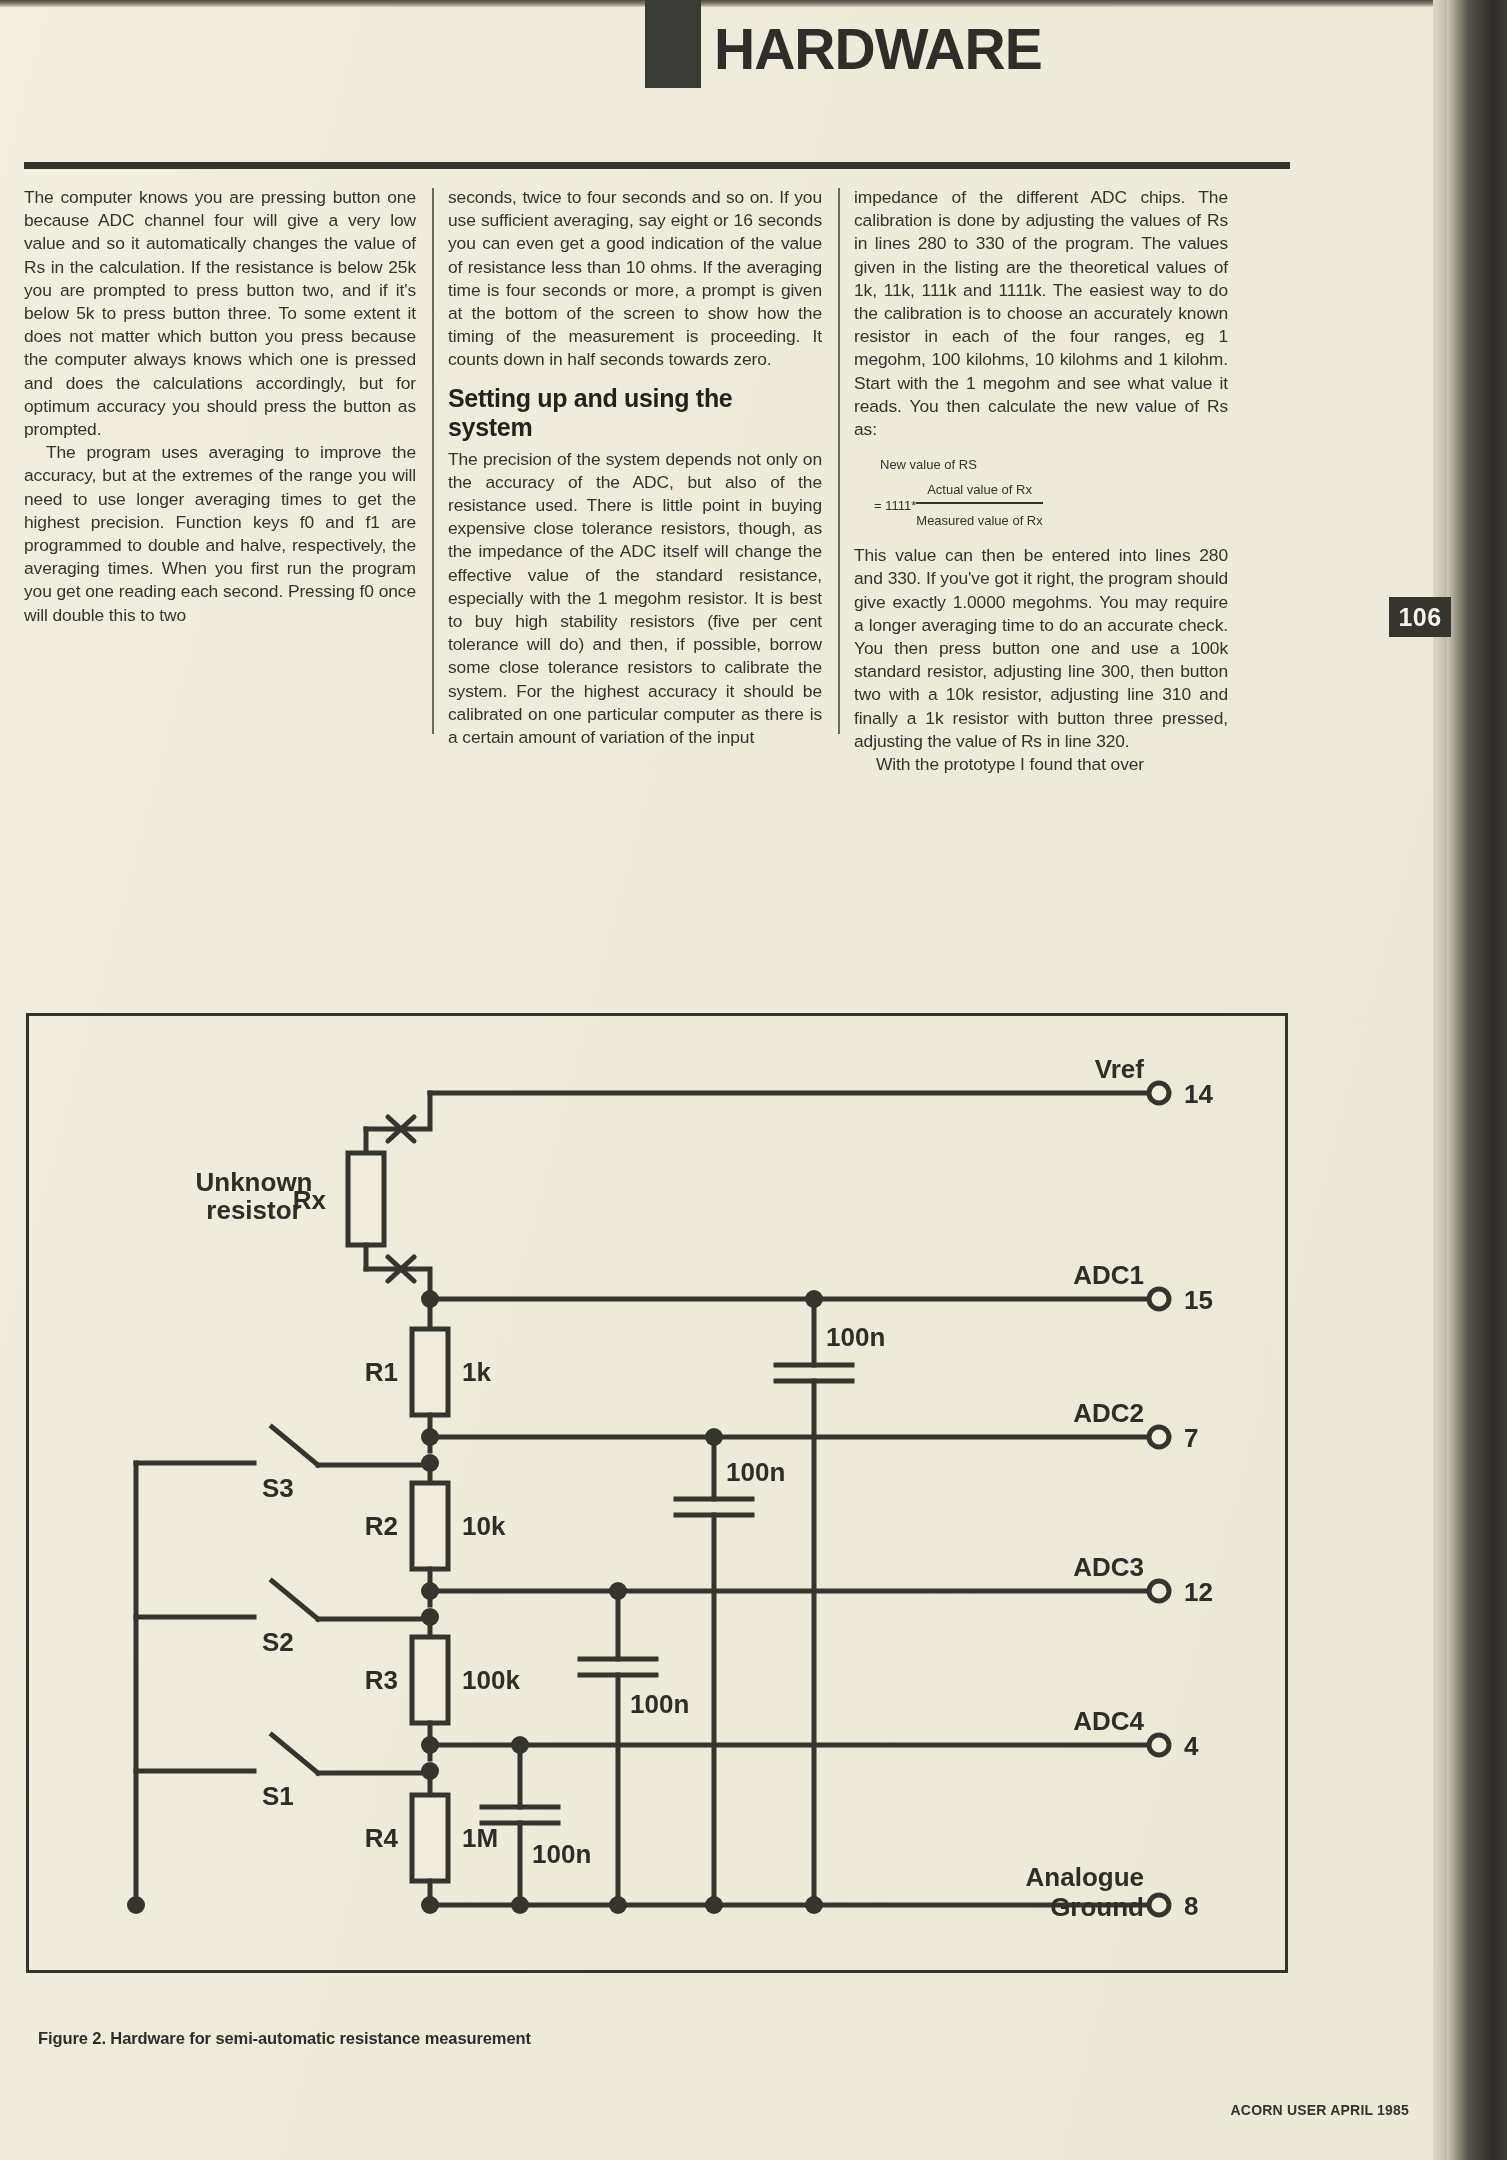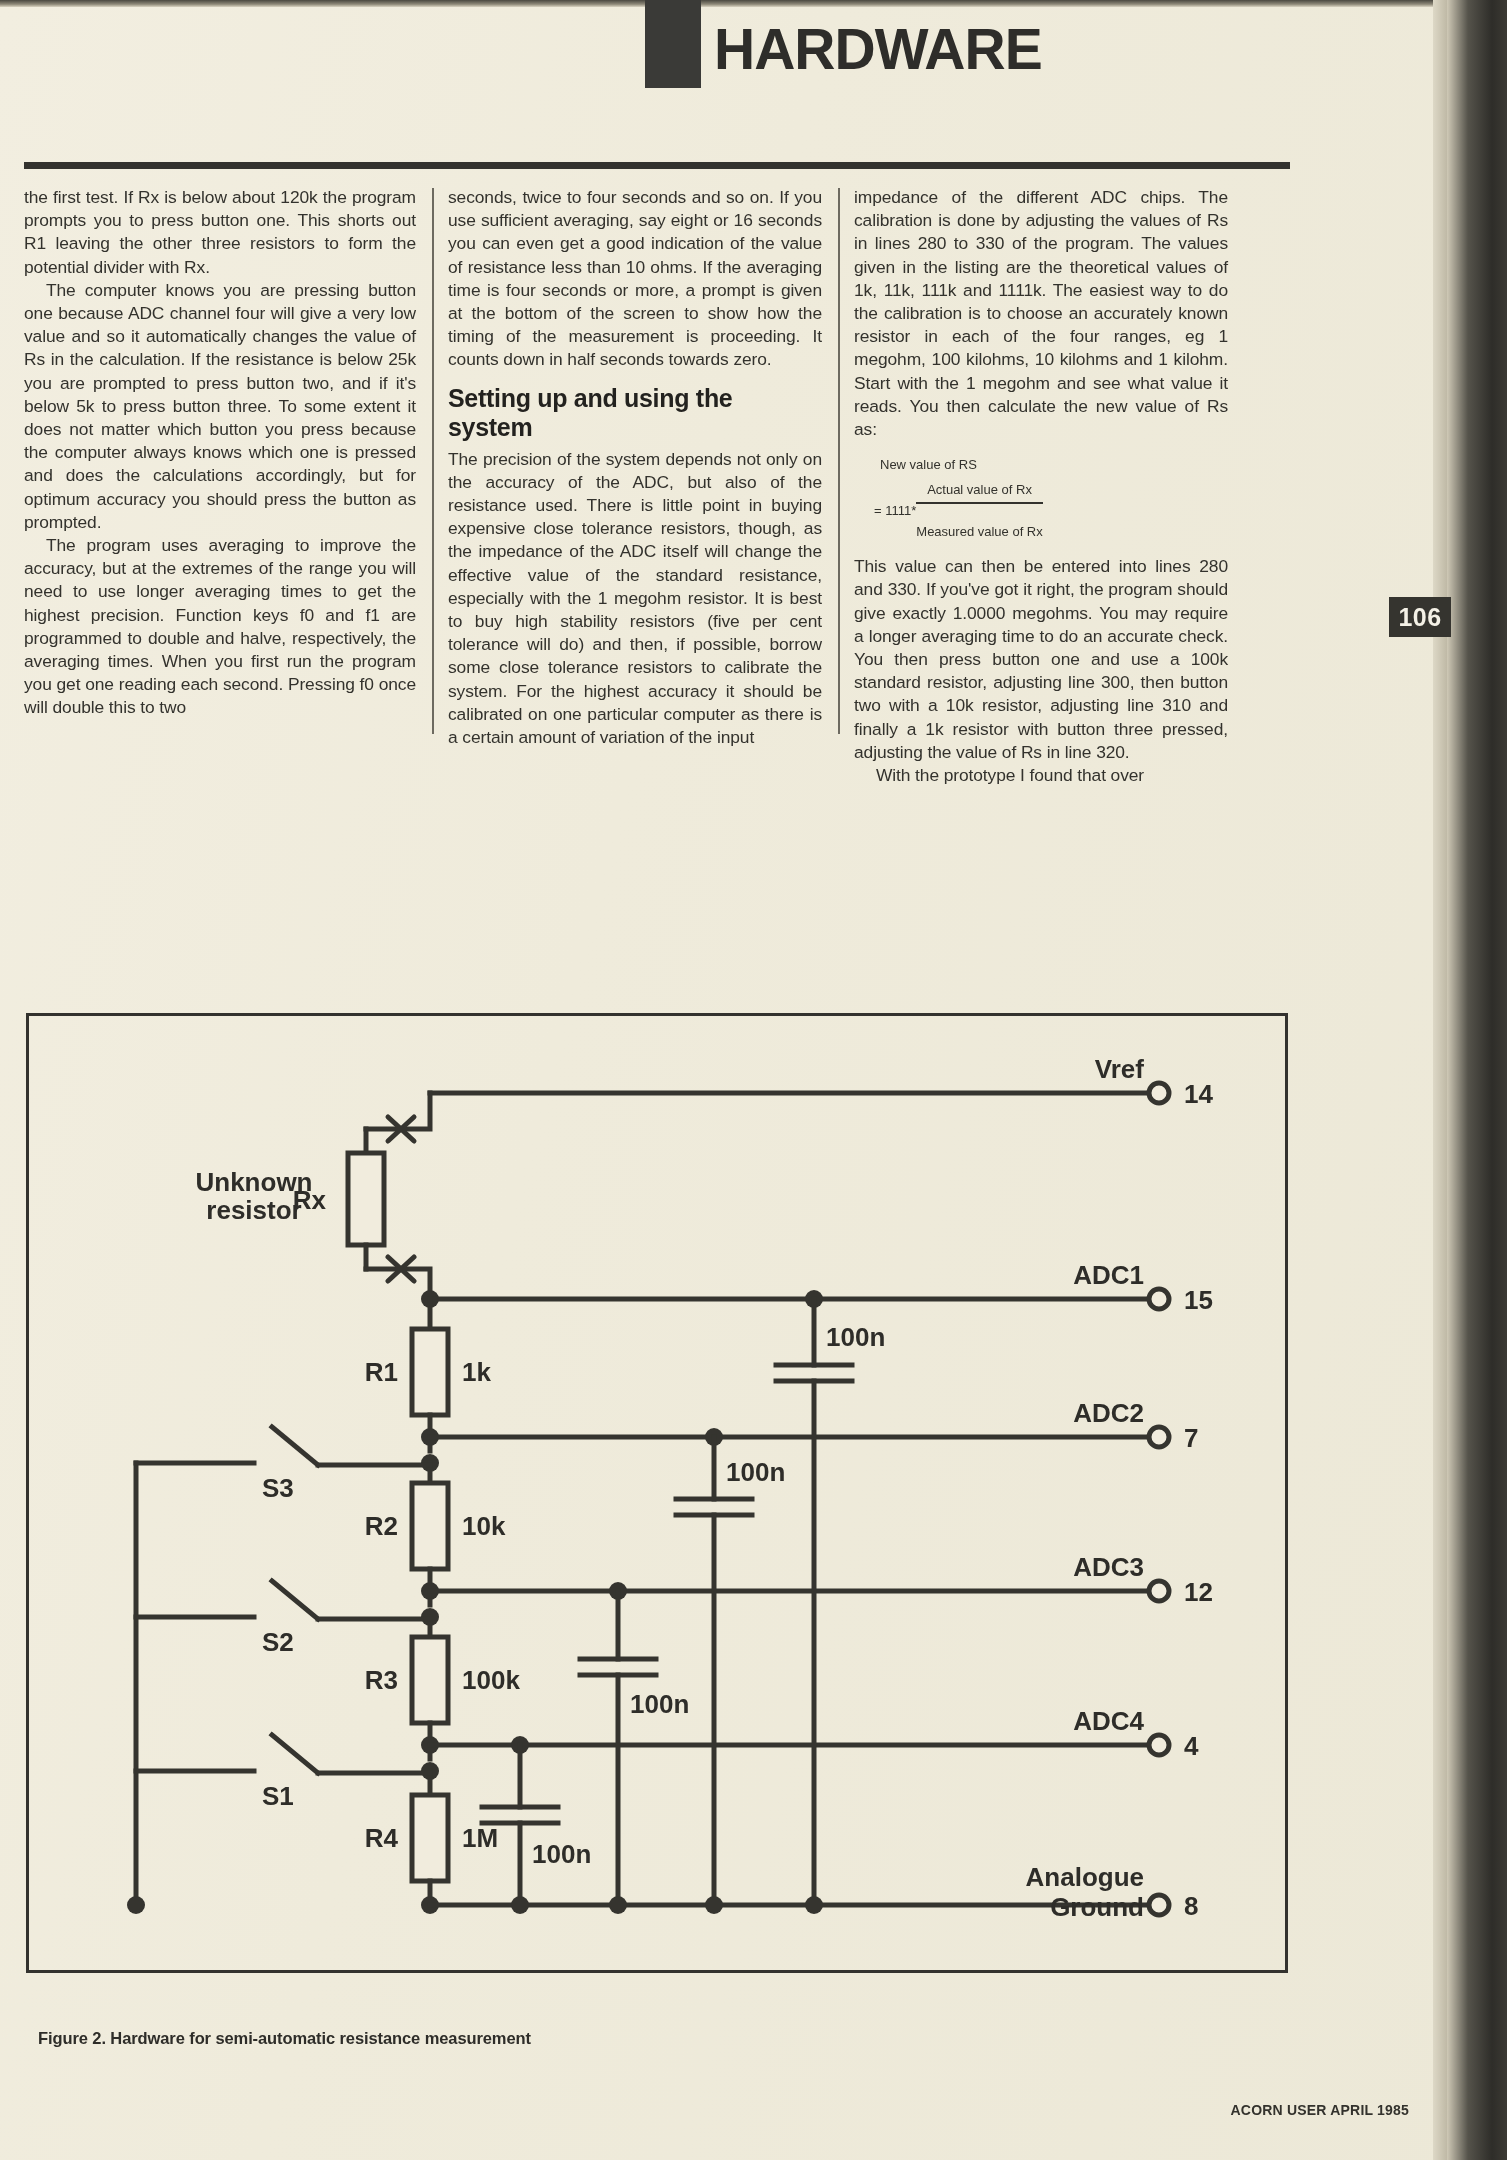--- a/index.html
+++ b/index.html
@@ -121,21 +121,21 @@
   .formula .eq { margin-left: 20px; white-space: nowrap; }
   .formula .frac {
     display: inline-block;
     text-align: center;
   }
   .formula .num {
     border-bottom: 2px solid #33322d;
     padding: 0 2px 1px 2px;
     display: block;
   }
-  .formula .den { display: block; padding-top: 16px; }
+  .formula .den { display: block; padding-top: 5px; }
 
   
   #page-number {
     position: absolute;
     right: 56px; top: 597px;
     width: 62px; height: 40px;
     background: #35342f;
     color: #f4f1e6;
     font-size: 25px;
     font-weight: bold;
@@ -202,21 +202,20 @@
     <div id="mast-title">HARDWARE</div>
   </div>
 
   <div class="hrule-thick" id="rule-top"></div>
 
   <div id="page-number">106</div>
 
   <div id="cols">
 
     <div class="col">
-      <p>the first test. If Rx is below about 120k the program prompts you to press button one. This shorts out R1 leaving the other three resistors to form the potential divider with Rx.</p>
       <p>The computer knows you are pressing button one because ADC channel four will give a very low value and so it automatically changes the value of Rs in the calculation. If the resistance is below 25k you are prompted to press button two, and if it's below 5k to press button three. To some extent it does not matter which button you press because the computer always knows which one is pressed and does the calculations accordingly, but for optimum accuracy you should press the button as prompted.</p>
       <p>The program uses averaging to improve the accuracy, but at the extremes of the range you will need to use longer averaging times to get the highest precision. Function keys f0 and f1 are programmed to double and halve, respectively, the averaging times. When you first run the program you get one reading each second. Pressing f0 once will double this to two</p>
     </div>
 
     <div class="col rule">
       <p>seconds, twice to four seconds and so on. If you use sufficient averaging, say eight or 16 seconds you can even get a good indication of the value of resistance less than 10 ohms. If the averaging time is four seconds or more, a prompt is given at the bottom of the screen to show how the timing of the measurement is proceeding. It counts down in half seconds towards zero.</p>
       <h2 class="sub">Setting up and using the system</h2>
       <p>The precision of the system depends not only on the accuracy of the ADC, but also of the resistance used. There is little point in buying expensive close tolerance resistors, though, as the impedance of the ADC itself will change the effective value of the standard resistance, especially with the 1 megohm resistor. It is best to buy high stability resistors (five per cent tolerance will do) and then, if possible, borrow some close tolerance resistors to calibrate the system. For the highest accuracy it should be calibrated on one particular computer as there is a certain amount of variation of the input</p>
     </div>
 

